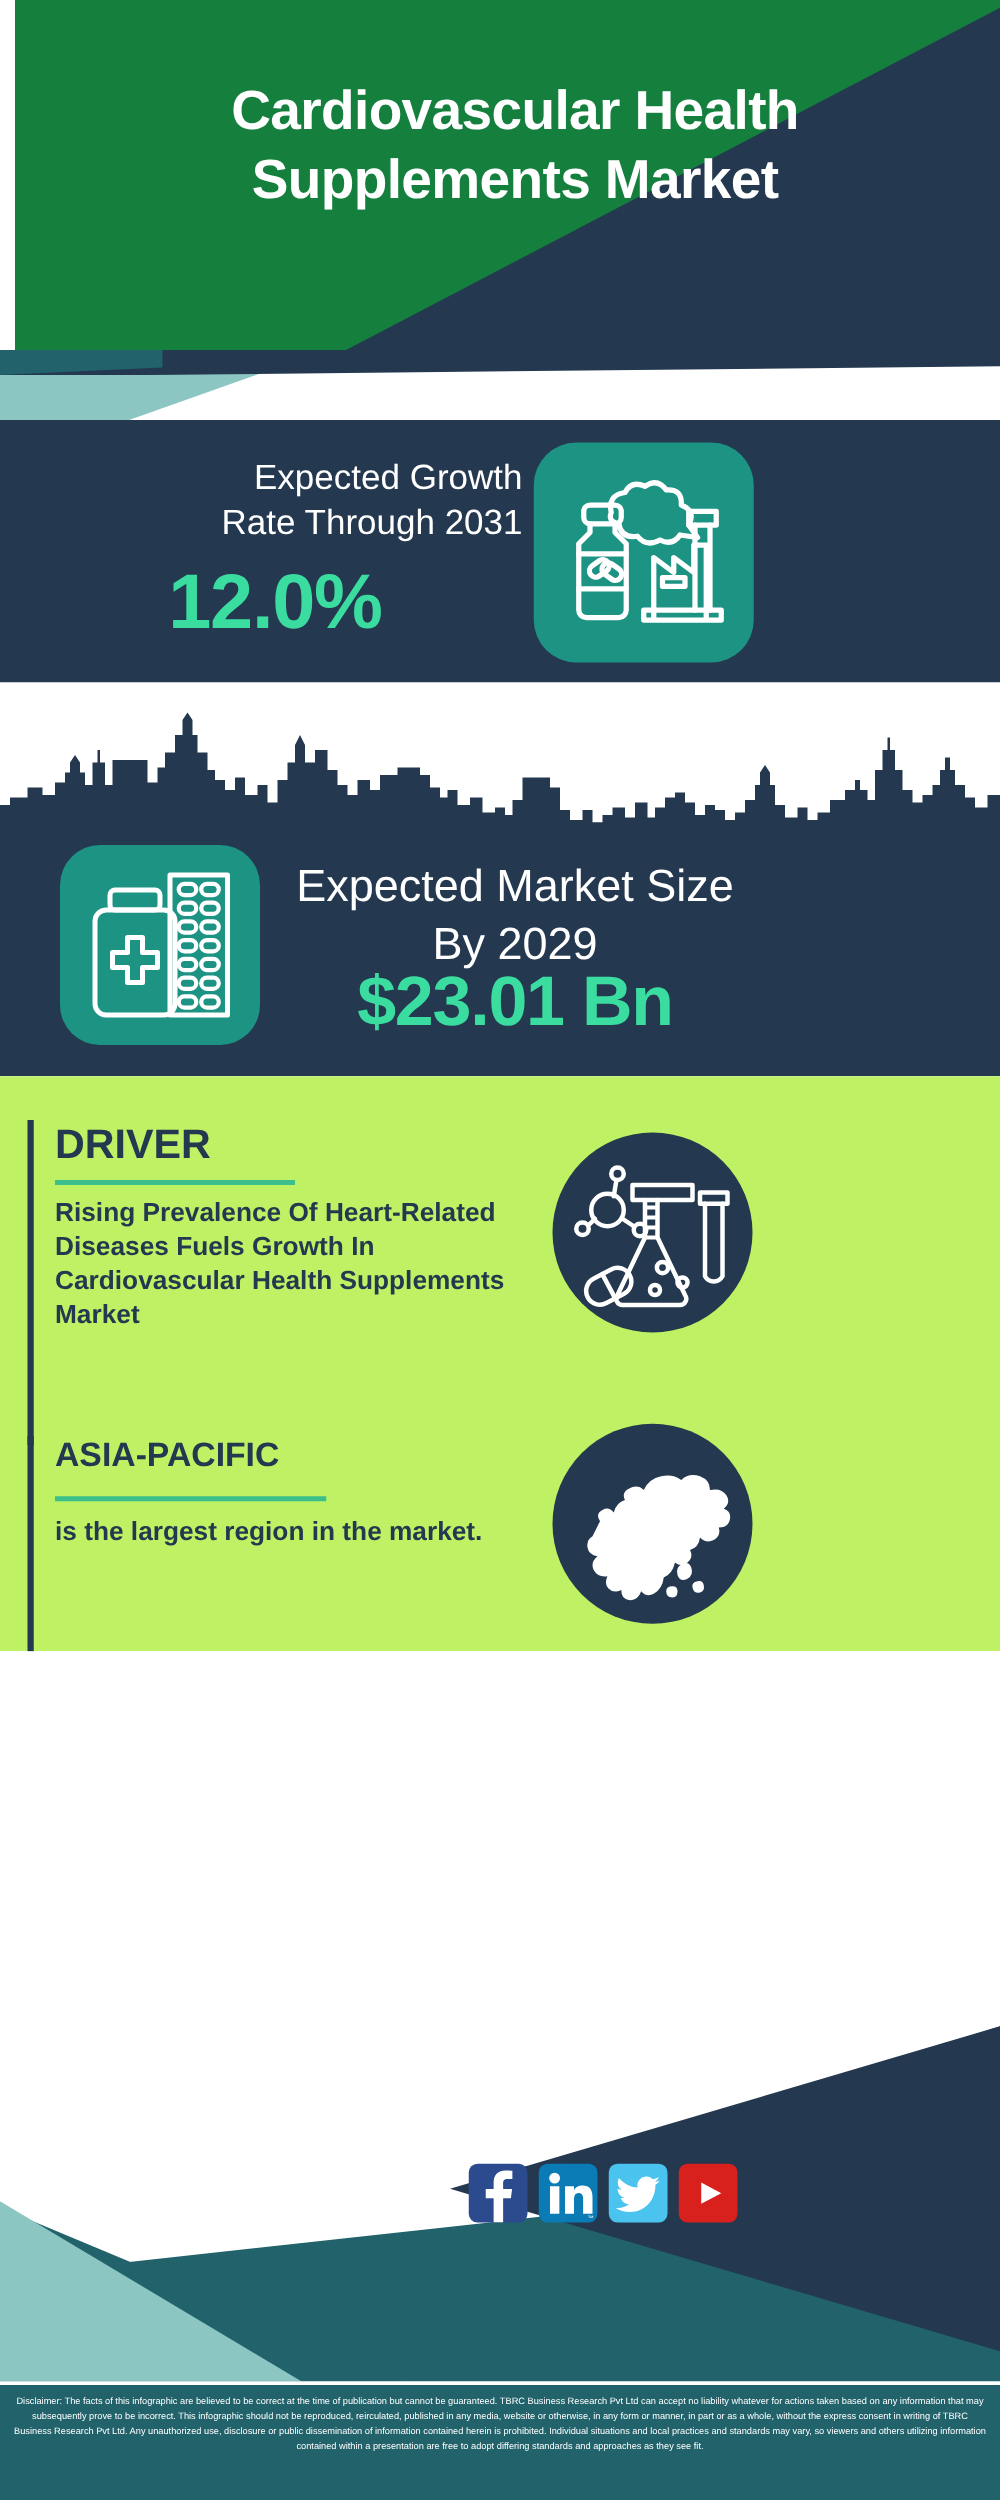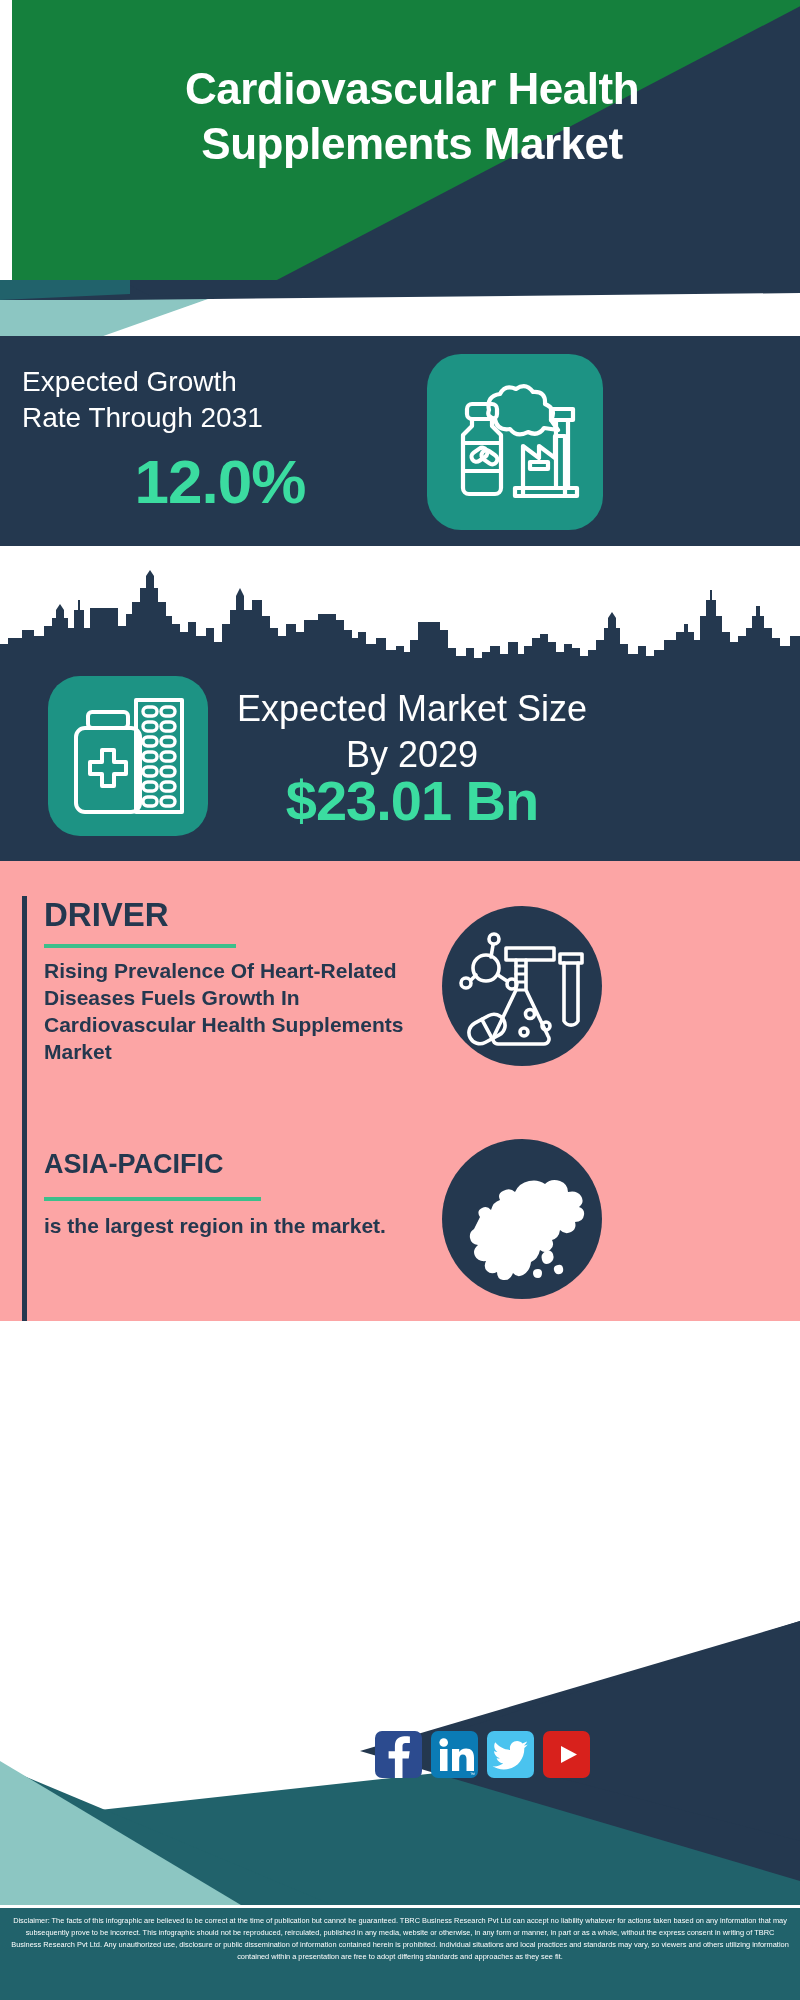--- a/index.html
+++ b/index.html
@@ -38,21 +38,21 @@
     overflow:hidden;
   }
 
   
   .growth {
     position:absolute; left:0; top:336px; width:800px; height:210px;
     background:#24384f;
   }
   .growth-label {
     position:absolute; left:22px; top:28px; width:396px;
-    color:#ffffff; font-size:28px; line-height:1.28; text-align:left;
+    color:#ffffff; font-size:28px; line-height:1.28; text-align:right;
   }
   .growth-value {
     position:absolute; left:22px; top:110px; width:396px;
     color:#3bdca0; font-size:62px; font-weight:bold; text-align:center;
     letter-spacing:-1px;
   }
   .growth-icon {
     position:absolute; left:427px; top:18px; width:176px; height:176px;
     background:#1d9384; border-radius:34px;
   }
@@ -76,21 +76,21 @@
     position:absolute; left:232px; top:222px; width:360px;
     color:#3bdca0; font-size:56px; font-weight:bold; text-align:center;
     letter-spacing:-1px; z-index:4;
   }
   .market-icon {
     position:absolute; left:48px; top:130px; width:160px; height:160px;
     background:#1d9384; border-radius:32px; z-index:4;
   }
 
   
-  .cards { position:absolute; left:0; top:861px; width:800px; height:460px; background:#fca5a5; }
+  .cards { position:absolute; left:0; top:861px; width:800px; height:460px; background:#bef264; }
 
   .card { position:absolute; }
   .card .rule {
     position:absolute; left:0; top:0; width:5px; background:#24384f;
   }
   .card-head {
     color:#24384f; font-weight:bold; letter-spacing:0px;
   }
   .card-underline { height:4px; background:#3cbf8b; }
   .card-body {

